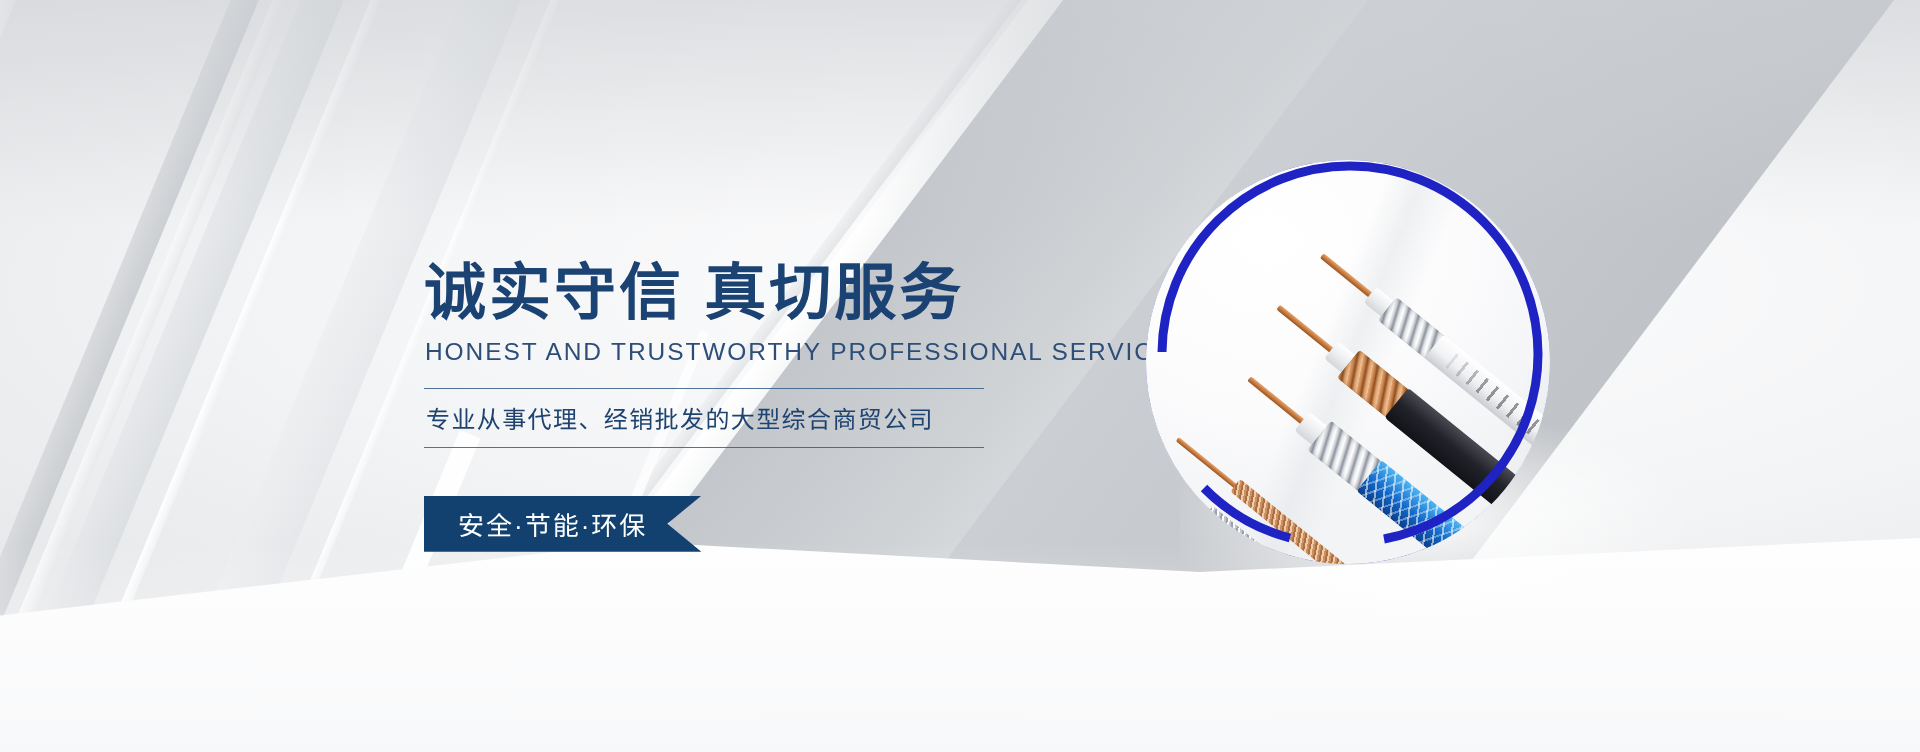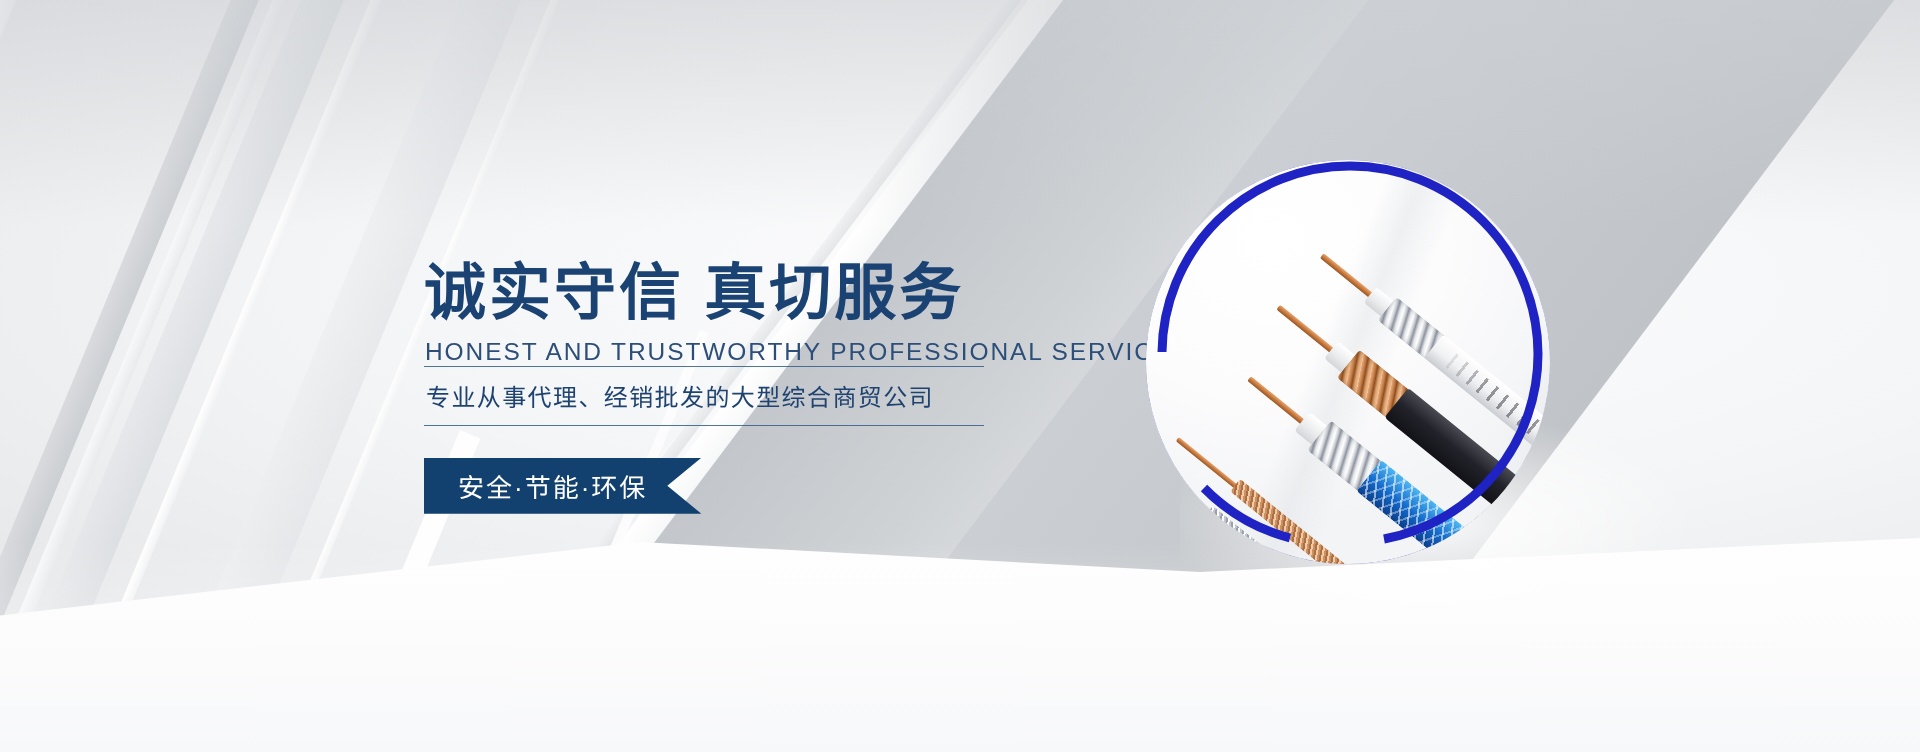--- a/index.html
+++ b/index.html
@@ -118,38 +118,39 @@
   }
   .subline{
     margin:12px 0 0 1px;
     font-size:24.5px;
     letter-spacing:1.9px;
     font-weight:500;
     color:#2c4e78;
     white-space:nowrap;
   }
   .rule-block{
+    margin-top:22px;
     width:560px;
   }
   .rule{
     height:1px;
     width:100%;
     background:#335c88;
     opacity:.85;
   }
   .desc{
     margin:0;
     padding:11px 2px 12px 2px;
     font-size:24px;
     letter-spacing:1.4px;
     color:#1f4370;
     white-space:nowrap;
   }
   .ribbon{
-    margin-top:32px;
+    margin-top:48px;
     display:inline-flex;
     align-items:center;
     height:56px;
     padding:0 54px 0 34px;
     background:#12416f;
     color:#ffffff;
     font-size:26px;
     letter-spacing:2px;
     clip-path:polygon(0 0, 100% 0, 100% 100%, 0 100%, 0 100%);
     -webkit-clip-path:polygon(0 0, 100% 0, calc(100% - 34px) 50%, 100% 100%, 0 100%);

